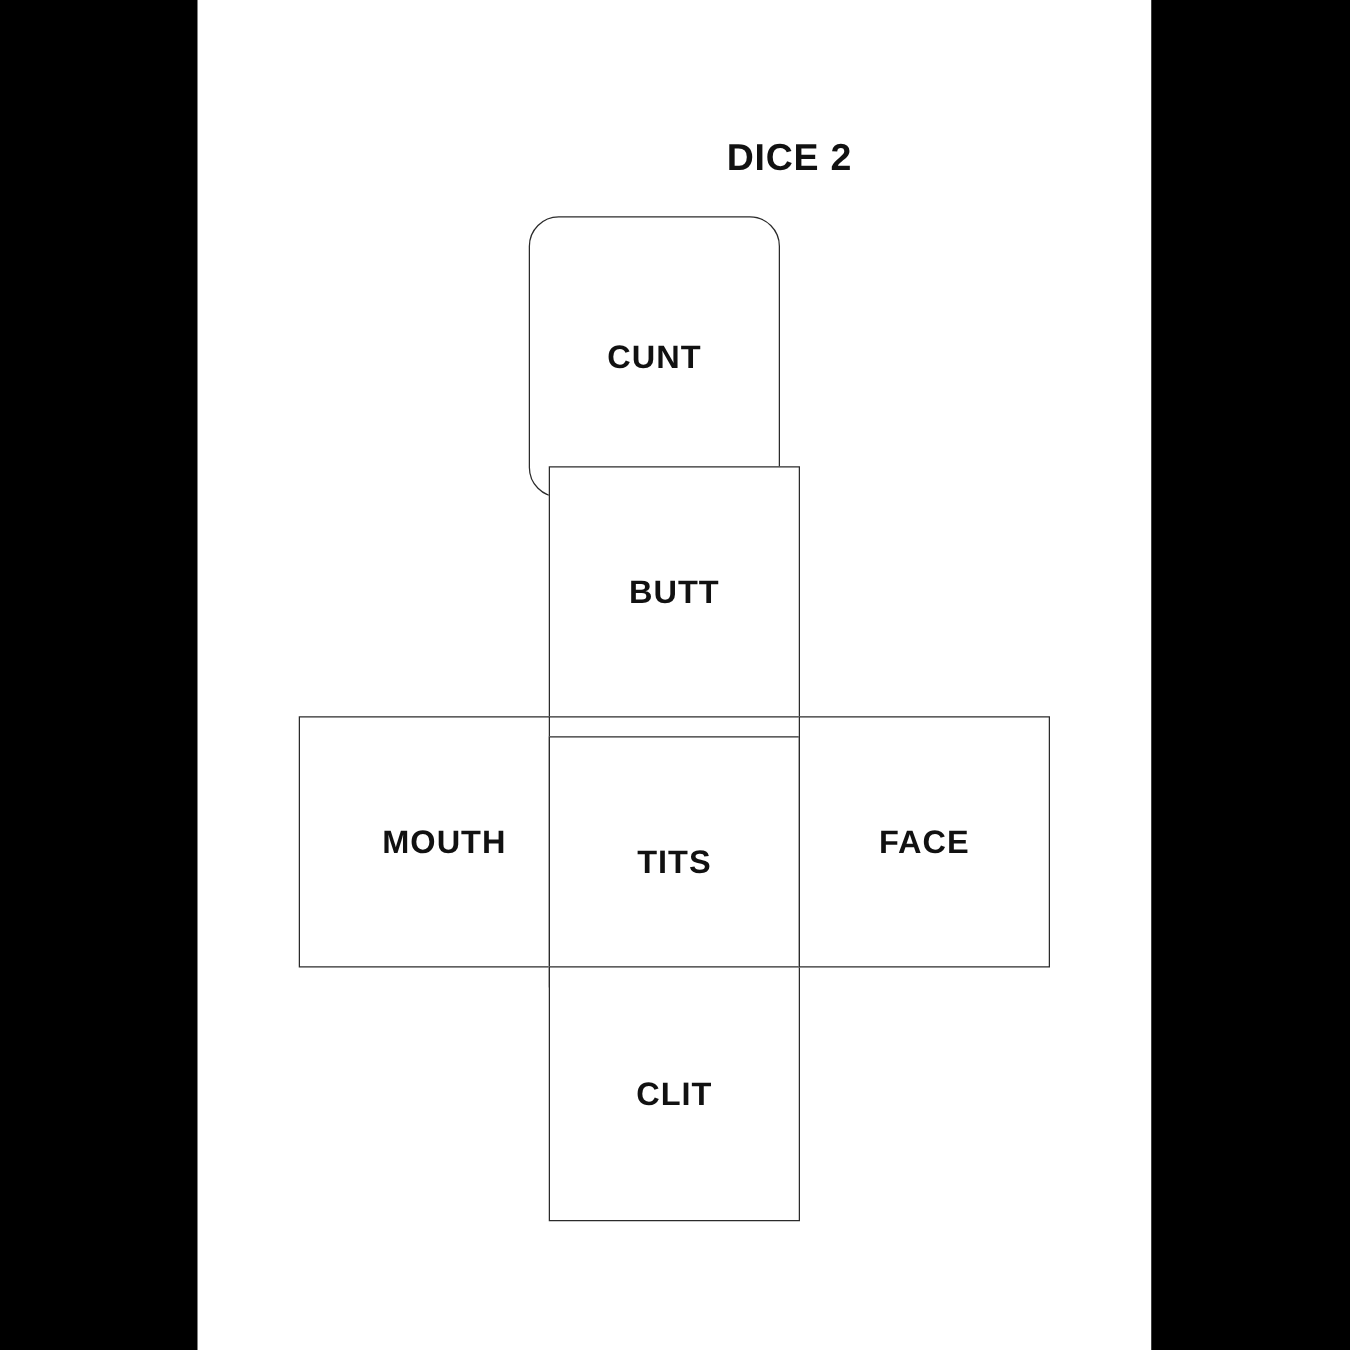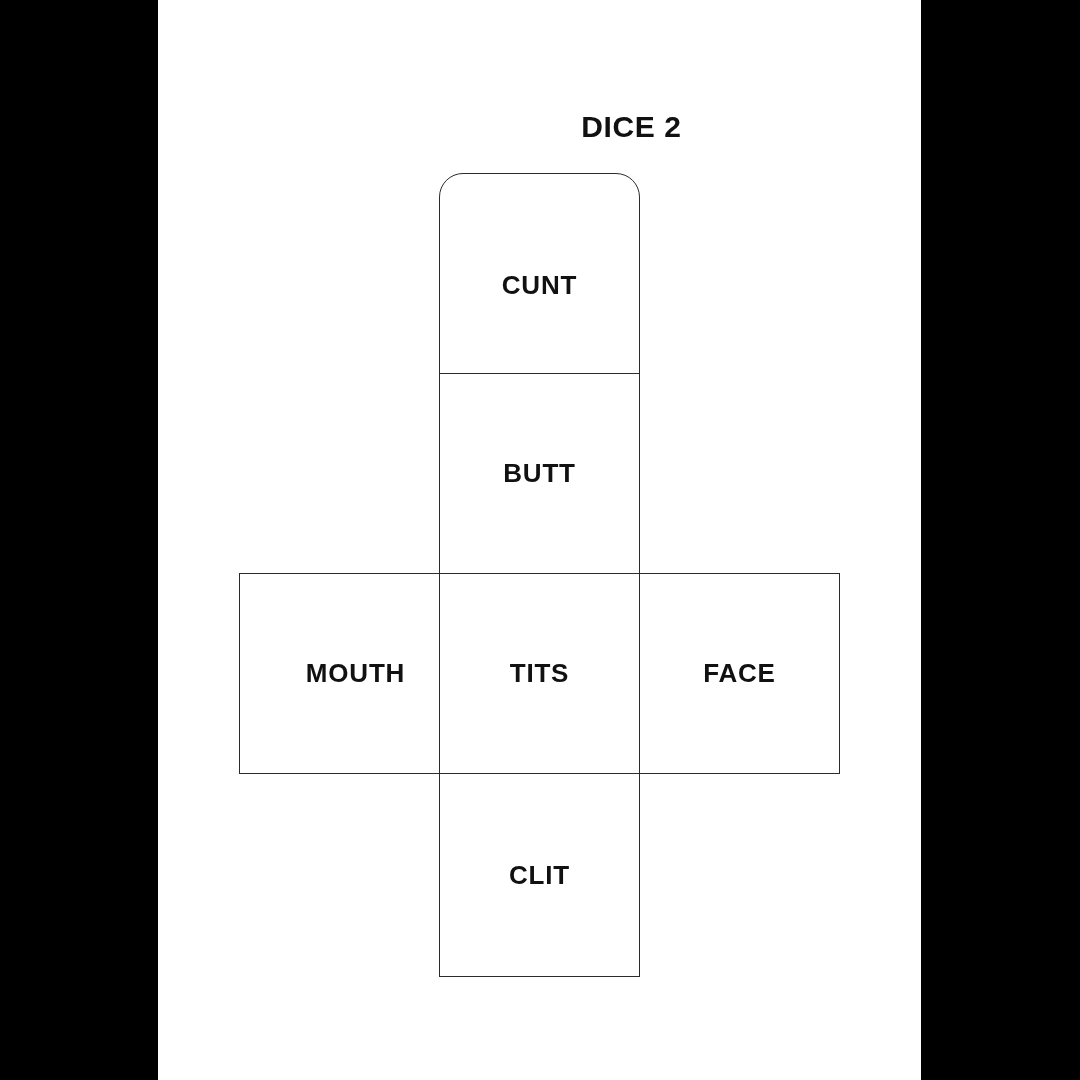--- a/index.html
+++ b/index.html
@@ -65,24 +65,24 @@
     font-weight: bold;
     letter-spacing: 0.8px;
     color: #111111;
     white-space: nowrap;
     user-select: none;
   }
 
   
   
   
-  .pos-top    { left: 200px; top:   0px; width: 201px; height: 225px; border-radius: 24px; }
+  .pos-top    { left: 184px; top:   0px; width: 201px; height: 225px; border-radius: 24px; }
   .pos-upper  { left: 200px; top: 200px; width: 201px; height: 201px; text-align: center; }
   .pos-left   { left:   0px; top: 400px; width: 201px; height: 201px; padding-left: 32px; }
-  .pos-center { left: 200px; top: 400px; width: 201px; height: 201px; text-align: center; }
+  .pos-center { left: 200px; top: 416px; width: 201px; height: 201px; text-align: center; }
   .pos-right  { left: 400px; top: 400px; width: 201px; height: 201px; }
   .pos-bottom { left: 200px; top: 600px; width: 201px; height: 204px; }
 </style>
 </head>
 <body>
 
 <div id="page">
 
   <div id="title">DICE 2</div>
 

